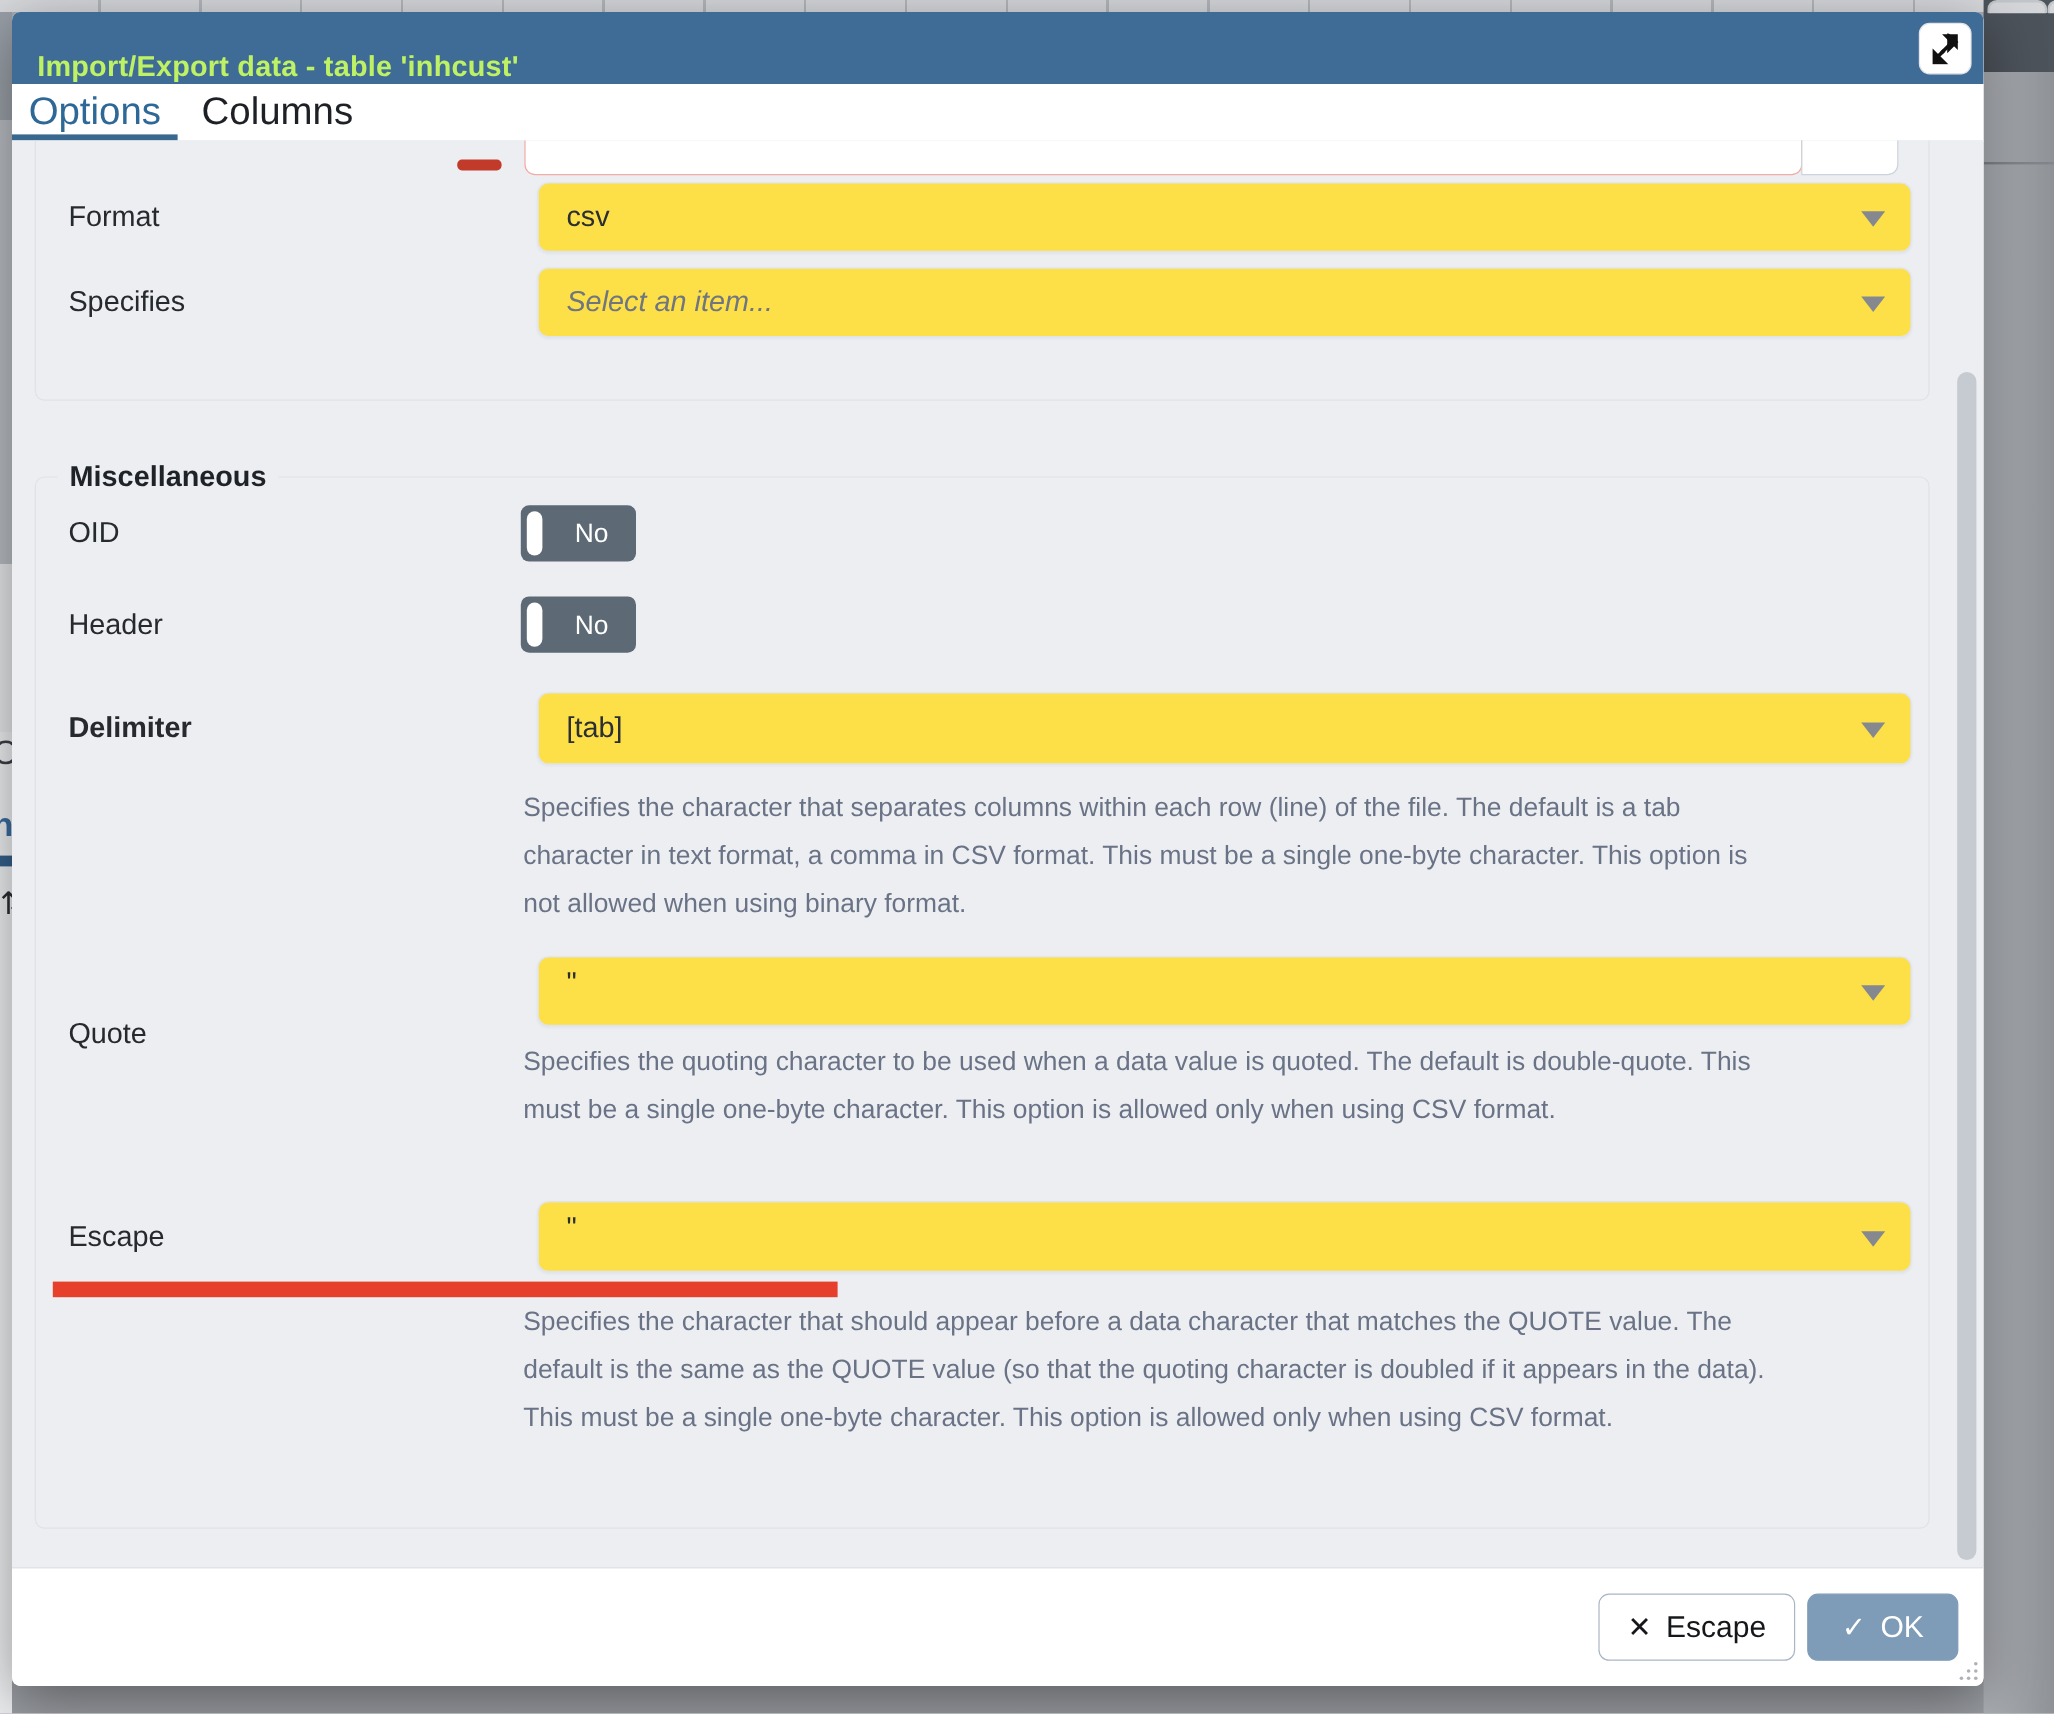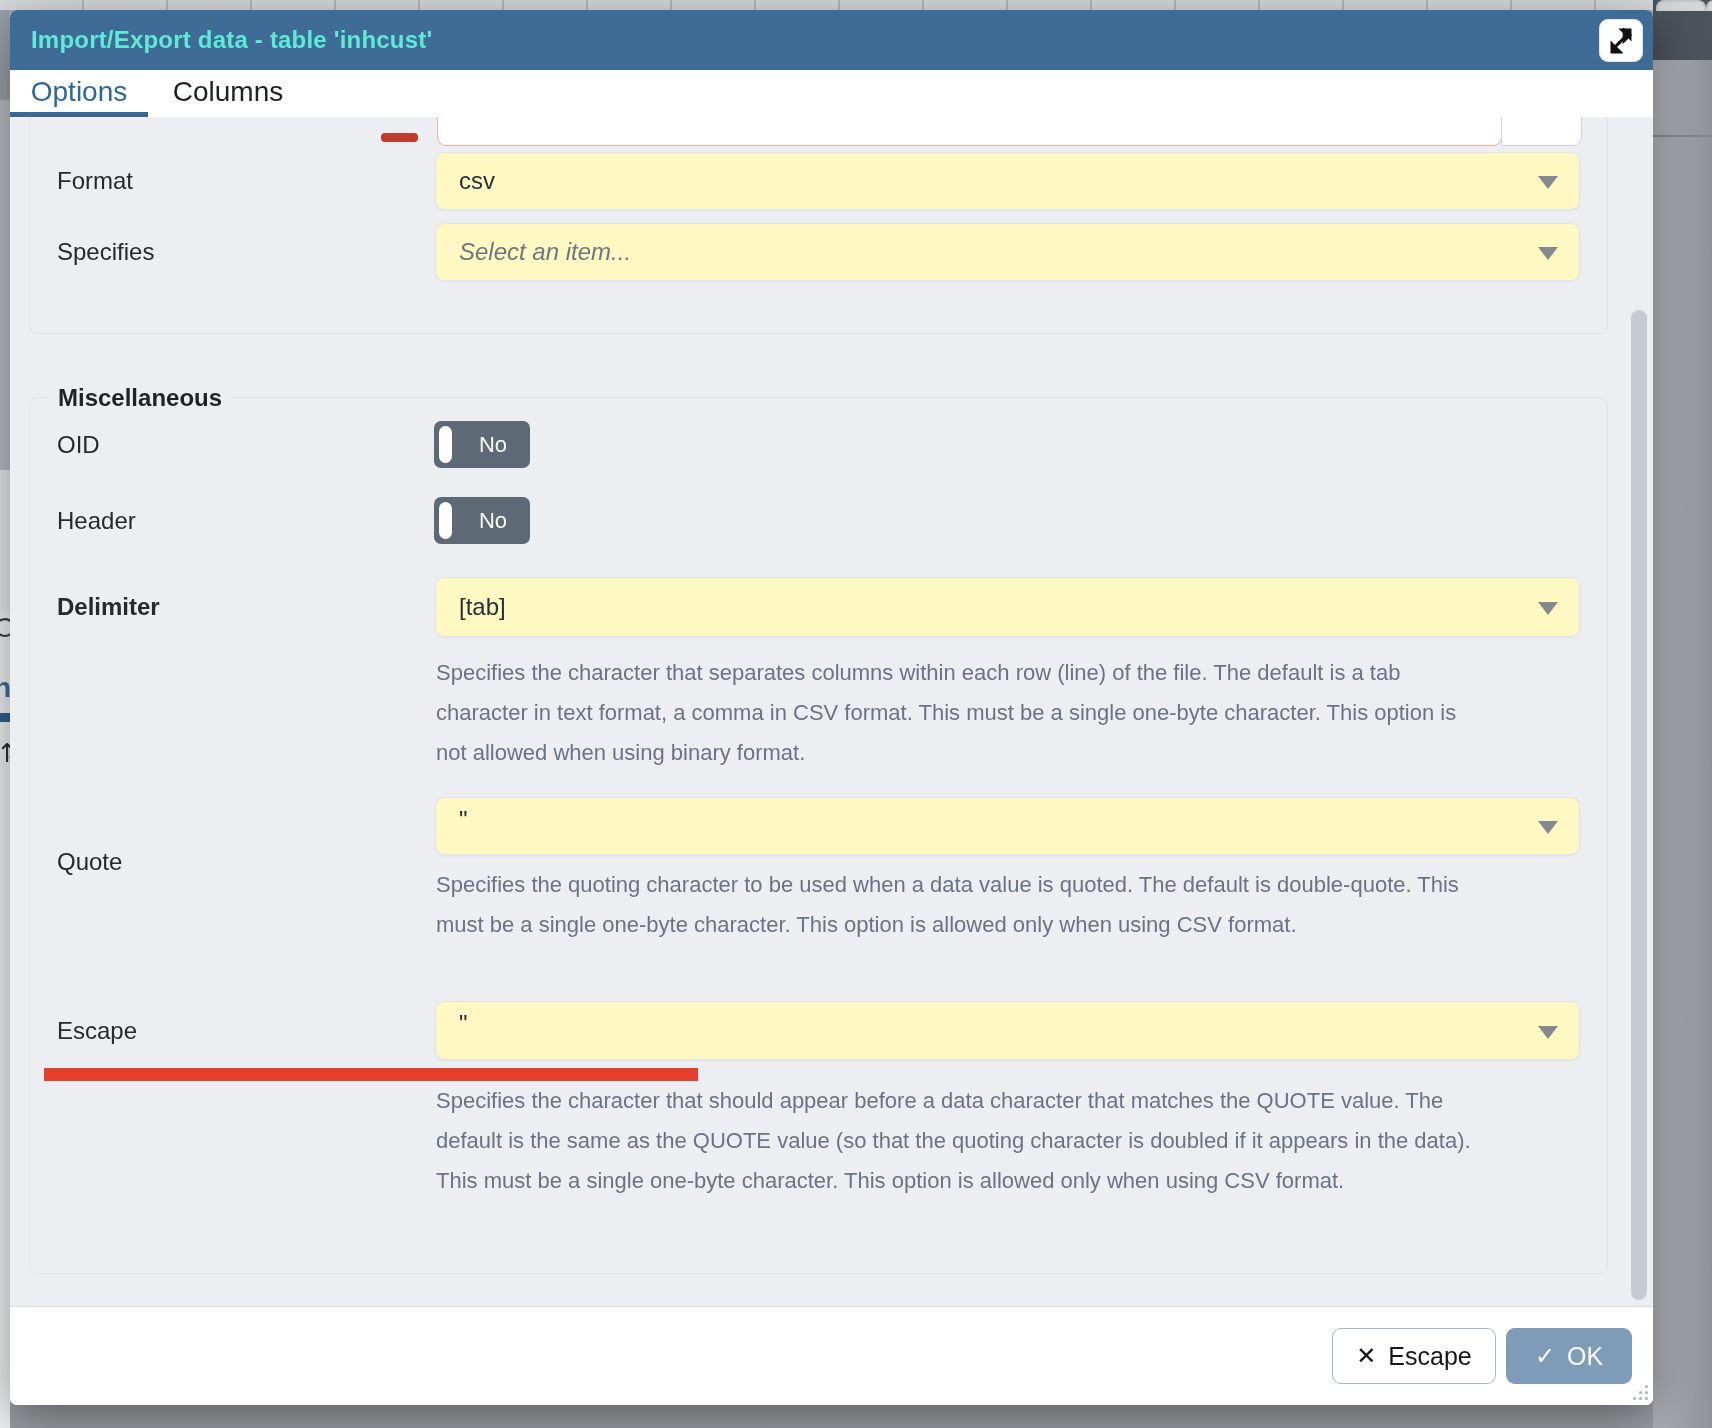--- a/index.html
+++ b/index.html
@@ -21,39 +21,39 @@
   .bk-rightstrip{position:absolute;left:1653px;top:10px;width:59px;height:1418px;
     background:linear-gradient(90deg,#b0b3b8,#8e9196);}
   .bk-darkblock{position:absolute;left:1653px;top:0px;width:59px;height:60px;background:#4d535b;}
   .bk-hline{position:absolute;left:1653px;top:135px;width:59px;height:2px;background:#82868c;}
   .bk-tabcorner{position:absolute;top:0;width:46px;height:9px;border:2px solid #c2c5c9;border-bottom:none;
     border-radius:8px 8px 0 0;background:#d4d6d9;}
   
   .dialog{position:absolute;left:10px;top:10px;width:1643px;height:1395px;border-radius:7px;
     background:#fff;box-shadow:0 12px 48px rgba(0,0,0,.4);overflow:hidden;}
   .titlebar{position:absolute;left:0;top:0;right:0;height:60px;background:var(--titlebar,#3e6c96);}
-  .titlebar .title{position:absolute;left:21px;top:0;line-height:60px;color:#5eead4;
+  .titlebar .title{position:absolute;left:21px;top:16px;line-height:60px;color:#bef264;
     font-size:24px;font-weight:bold;letter-spacing:.2px;}
   .expand-btn{position:absolute;right:10px;top:9px;width:42px;height:41px;background:#fff;
     border:1px solid #e3e5e8;border-radius:9px;cursor:pointer;display:flex;align-items:center;justify-content:center;}
   
   .tabbar{position:absolute;left:0;top:60px;right:0;height:47px;background:#fff;border-bottom:1px solid #e6e8ec;}
-  .tab{position:absolute;top:0;height:46px;line-height:44px;font-size:28px;cursor:pointer;}
+  .tab{position:absolute;top:0;height:46px;line-height:44px;font-size:32px;cursor:pointer;}
   .tab.options{left:0;width:138px;text-align:center;color:var(--tab_active,#2e6897);}
   .tab.columns{left:158px;width:120px;text-align:center;color:#1d2025;}
   .tab-underline{position:absolute;left:0;top:42px;width:138px;height:5px;background:var(--tab_underline,#38678f);}
   
   .body{position:absolute;left:0;top:107px;width:1643px;height:1190px;background:var(--body_bg,#eceef2);overflow:hidden;}
   .group-box{position:absolute;border:1px solid #dfe2e7;border-radius:8px;pointer-events:none;}
   .gb-upper{left:19px;top:-80px;width:1577px;height:295px;}
   .gb-misc{left:19px;top:280px;width:1577px;height:875px;}
   .gb-misc .legend{position:absolute;left:18px;top:-17px;height:34px;line-height:34px;
     background:var(--body_bg,#eceef2);padding:0 10px;font-size:24px;font-weight:bold;color:#1f2328;pointer-events:auto;text-align:center;}
   .fld-label{position:absolute;left:47px;font-size:24px;color:var(--label_text,#26292e);}
-  .select{position:absolute;left:425px;width:1145px;background:#fef9c3;border:1px solid var(--select_border,#e0e3e8);
+  .select{position:absolute;left:438px;width:1145px;background:#fde047;border:1px solid var(--select_border,#e0e3e8);
     border-radius:9px;box-sizing:border-box;cursor:pointer;box-shadow:0 1px 2px rgba(40,50,70,.05);}
   .select .val{position:absolute;left:23px;top:0;bottom:0;display:flex;align-items:center;
     font-size:24px;color:#2b2e33;white-space:pre;}
   .select .val.placeholder{color:#70767f;}
   .caret{position:absolute;right:21px;top:50%;margin-top:-5px;width:0;height:0;
     border-left:10px solid transparent;border-right:10px solid transparent;
     border-top:13px solid var(--caret,#85898f);}
   .err-input{position:absolute;left:427px;top:-30px;width:1065px;height:59px;background:#fff;
     border:1px solid var(--error_border,#f2aca4);border-radius:9px;box-sizing:border-box;}
   .browse-btn{position:absolute;left:1491px;top:-30px;width:81px;height:59px;background:#fff;

